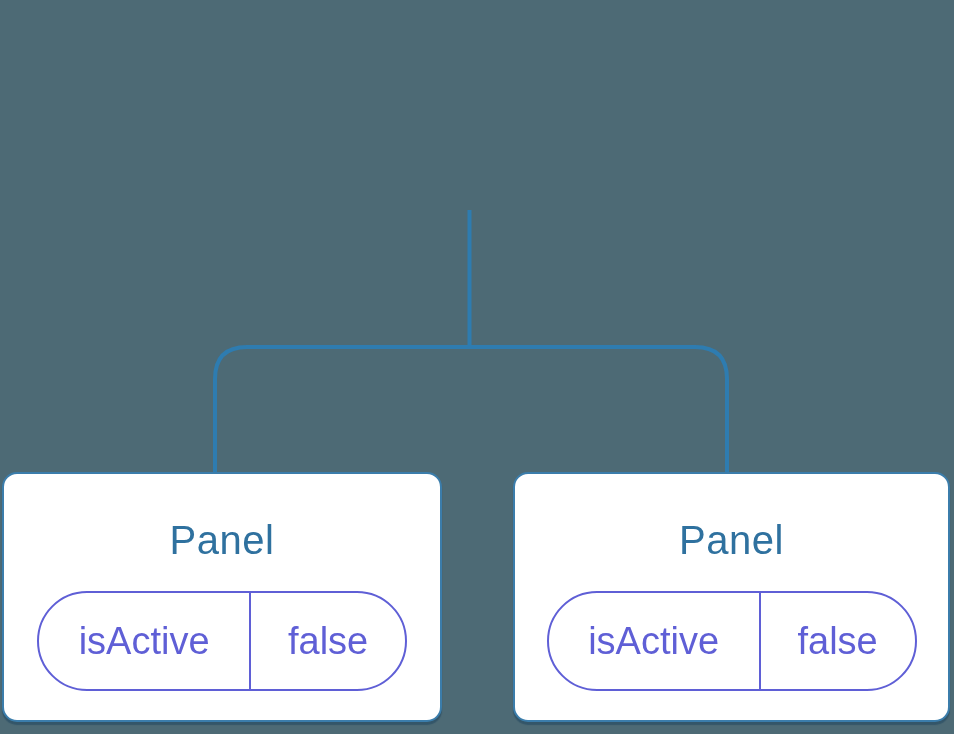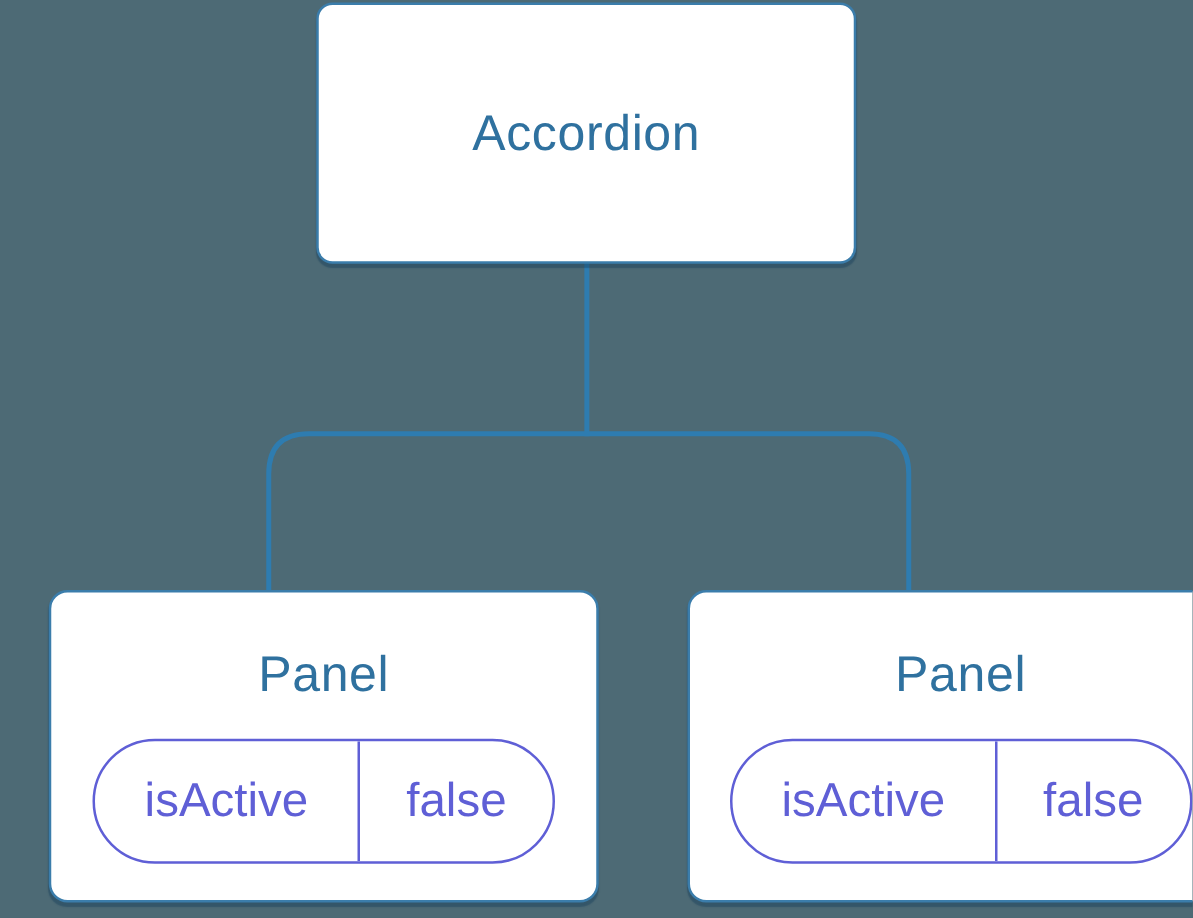--- a/index.html
+++ b/index.html
@@ -39,21 +39,20 @@
   .root-node{
     left:253px;top:2px;width:432px;height:209px;
     border-radius:13px;
     display:flex;align-items:center;justify-content:center;
   }
   .panel-node{
     top:472px;width:440px;height:250px;
     border-radius:15px;
     display:flex;flex-direction:column;align-items:center;
     padding-top:42px;
-    margin-left:37px;
   }
   .panel-left{left:2px;}
   .panel-right{left:513px;width:437px;}
   .node-label{
     color:var(--node-label);
     font-size:40px;
     font-weight:500;
     line-height:48px;
     letter-spacing:0.5px;
   }
@@ -78,23 +77,20 @@
 </head>
 <body>
 
 <div class="stage">
 
   <svg class="connectors" viewBox="0 0 954 734" xmlns="http://www.w3.org/2000/svg">
     <path d="M 469.5 210 V 349"></path>
     <path d="M 215 473 V 379 Q 215 347 247 347 H 695 Q 727 347 727 379 V 473"></path>
   </svg>
 
-  <div class="node root-node">
-    <div class="node-label">Accordion</div>
-  </div>
 
   <div class="node panel-node panel-left">
     <div class="node-label">Panel</div>
     <div class="state-pill">
       <span class="pill-cell pill-name">isActive</span>
       <span class="pill-cell pill-value">false</span>
     </div>
   </div>
 
   <div class="node panel-node panel-right">

